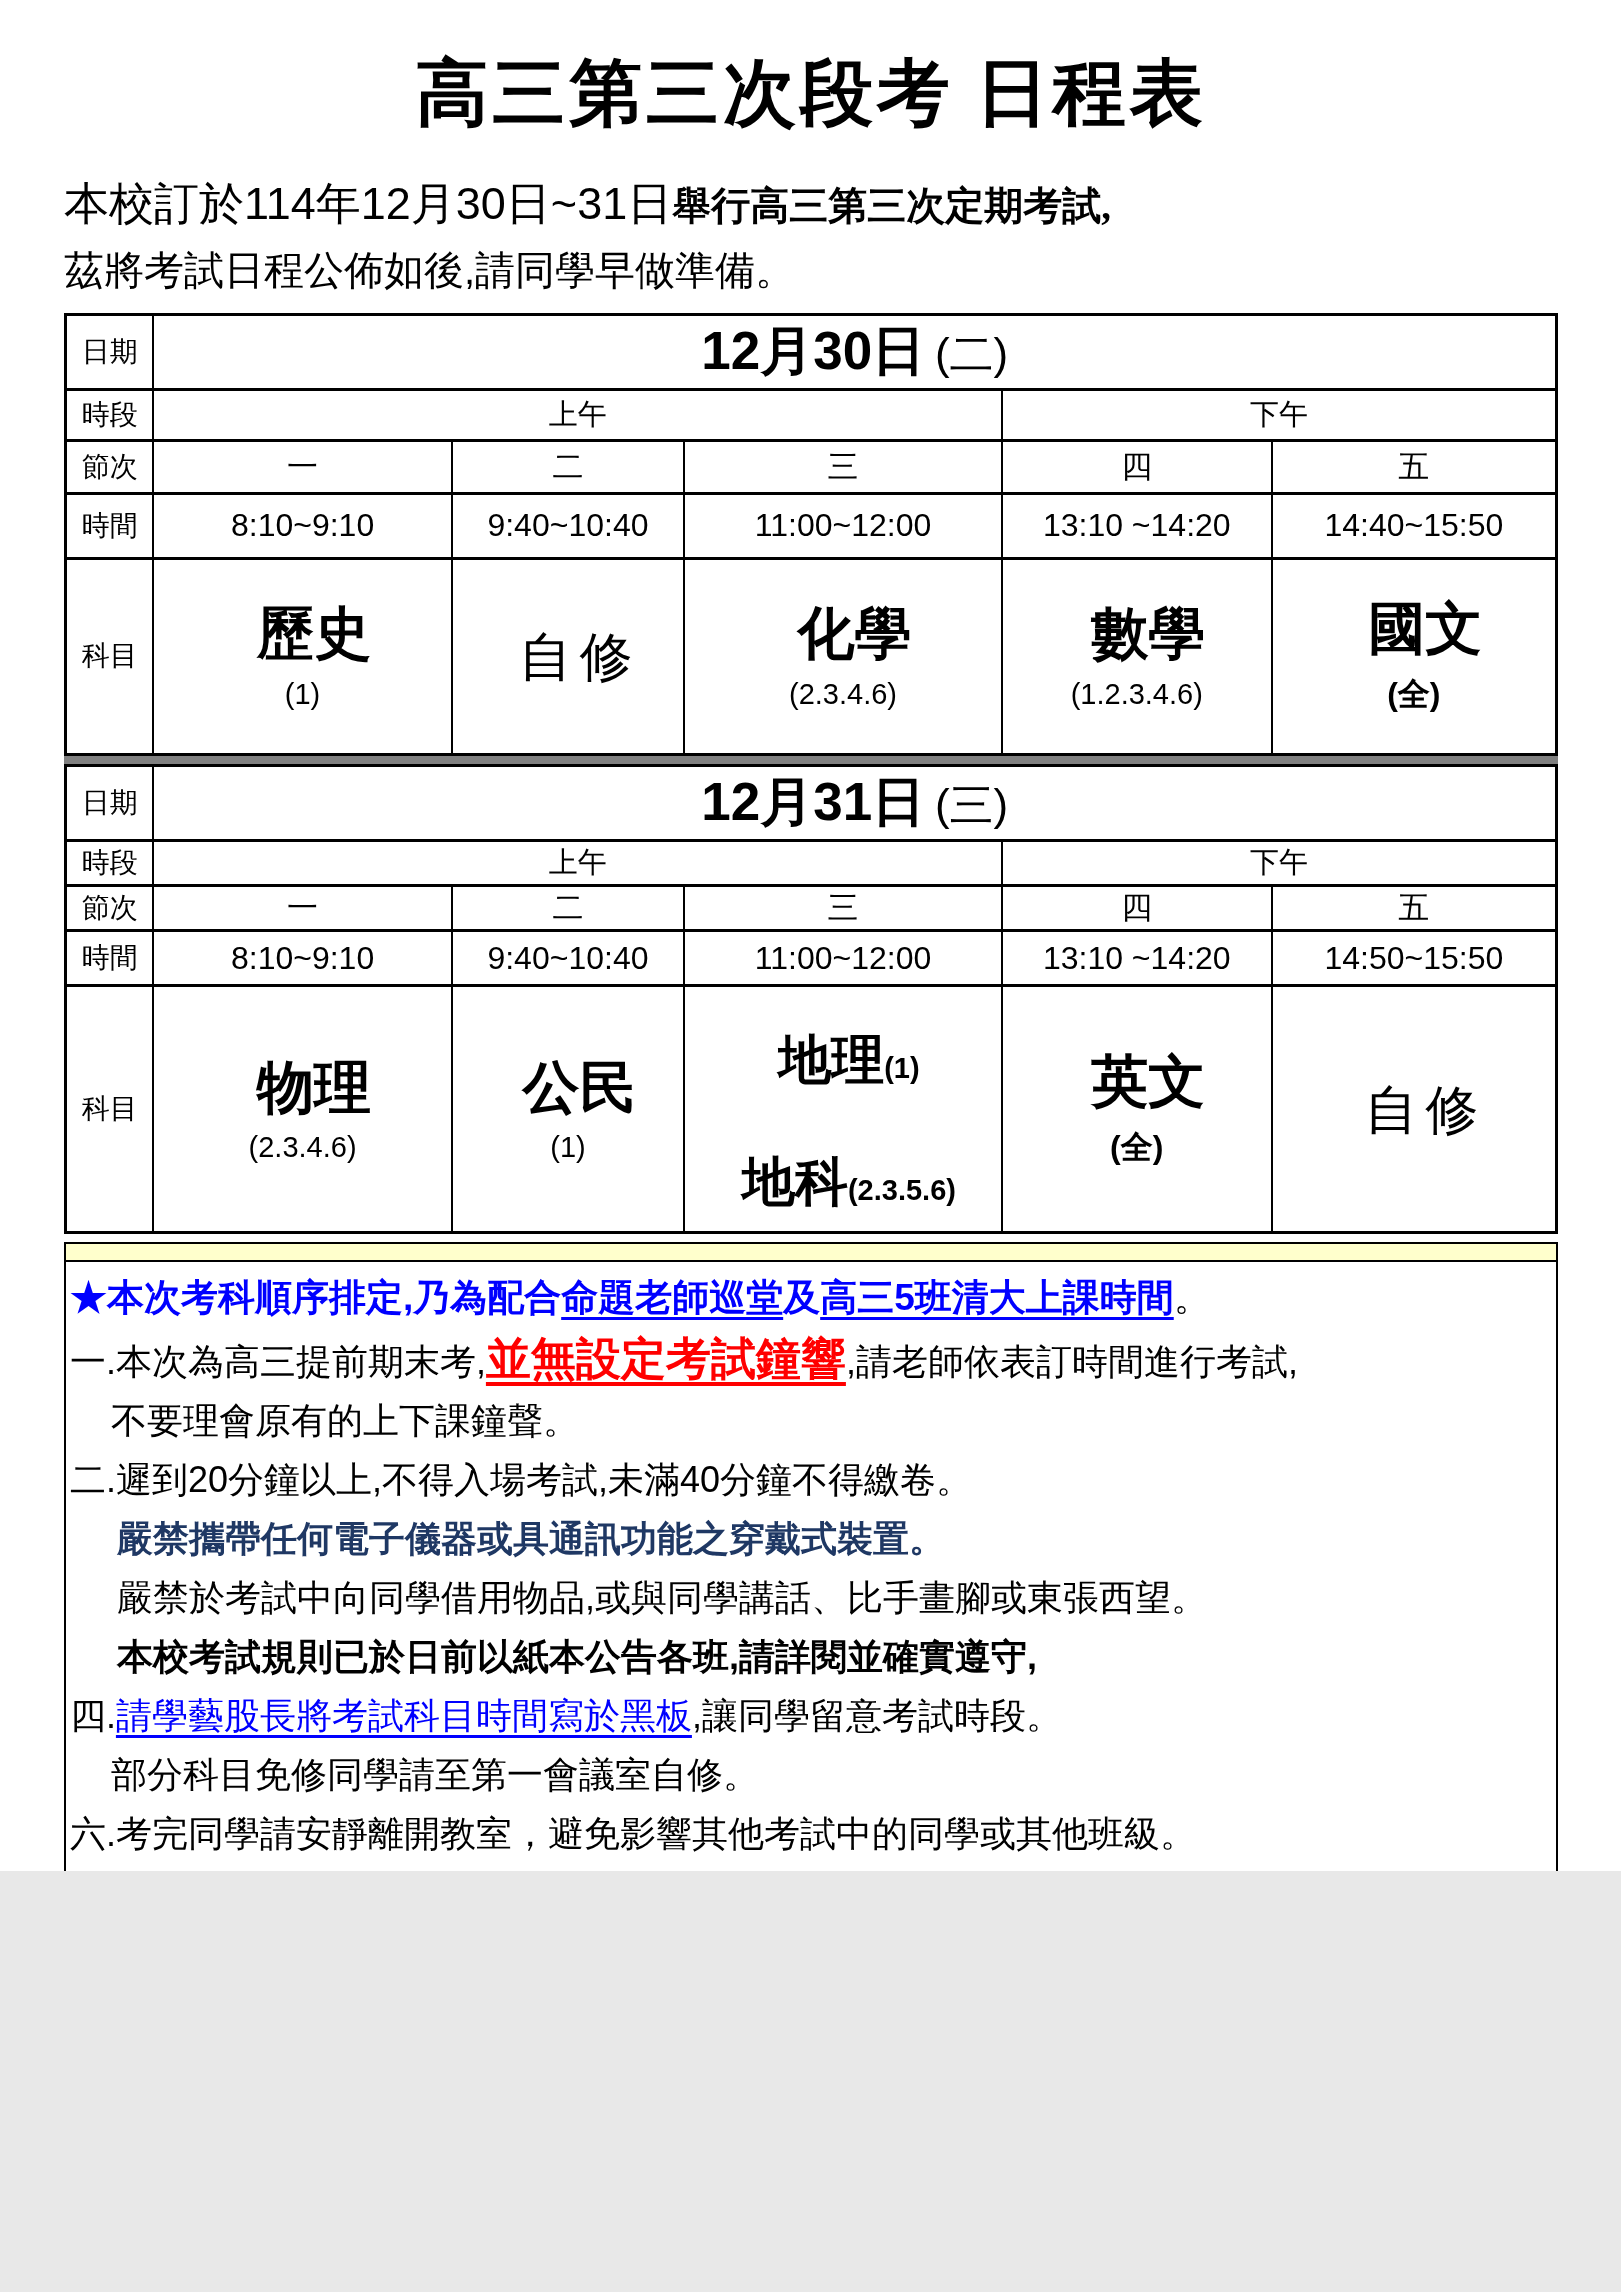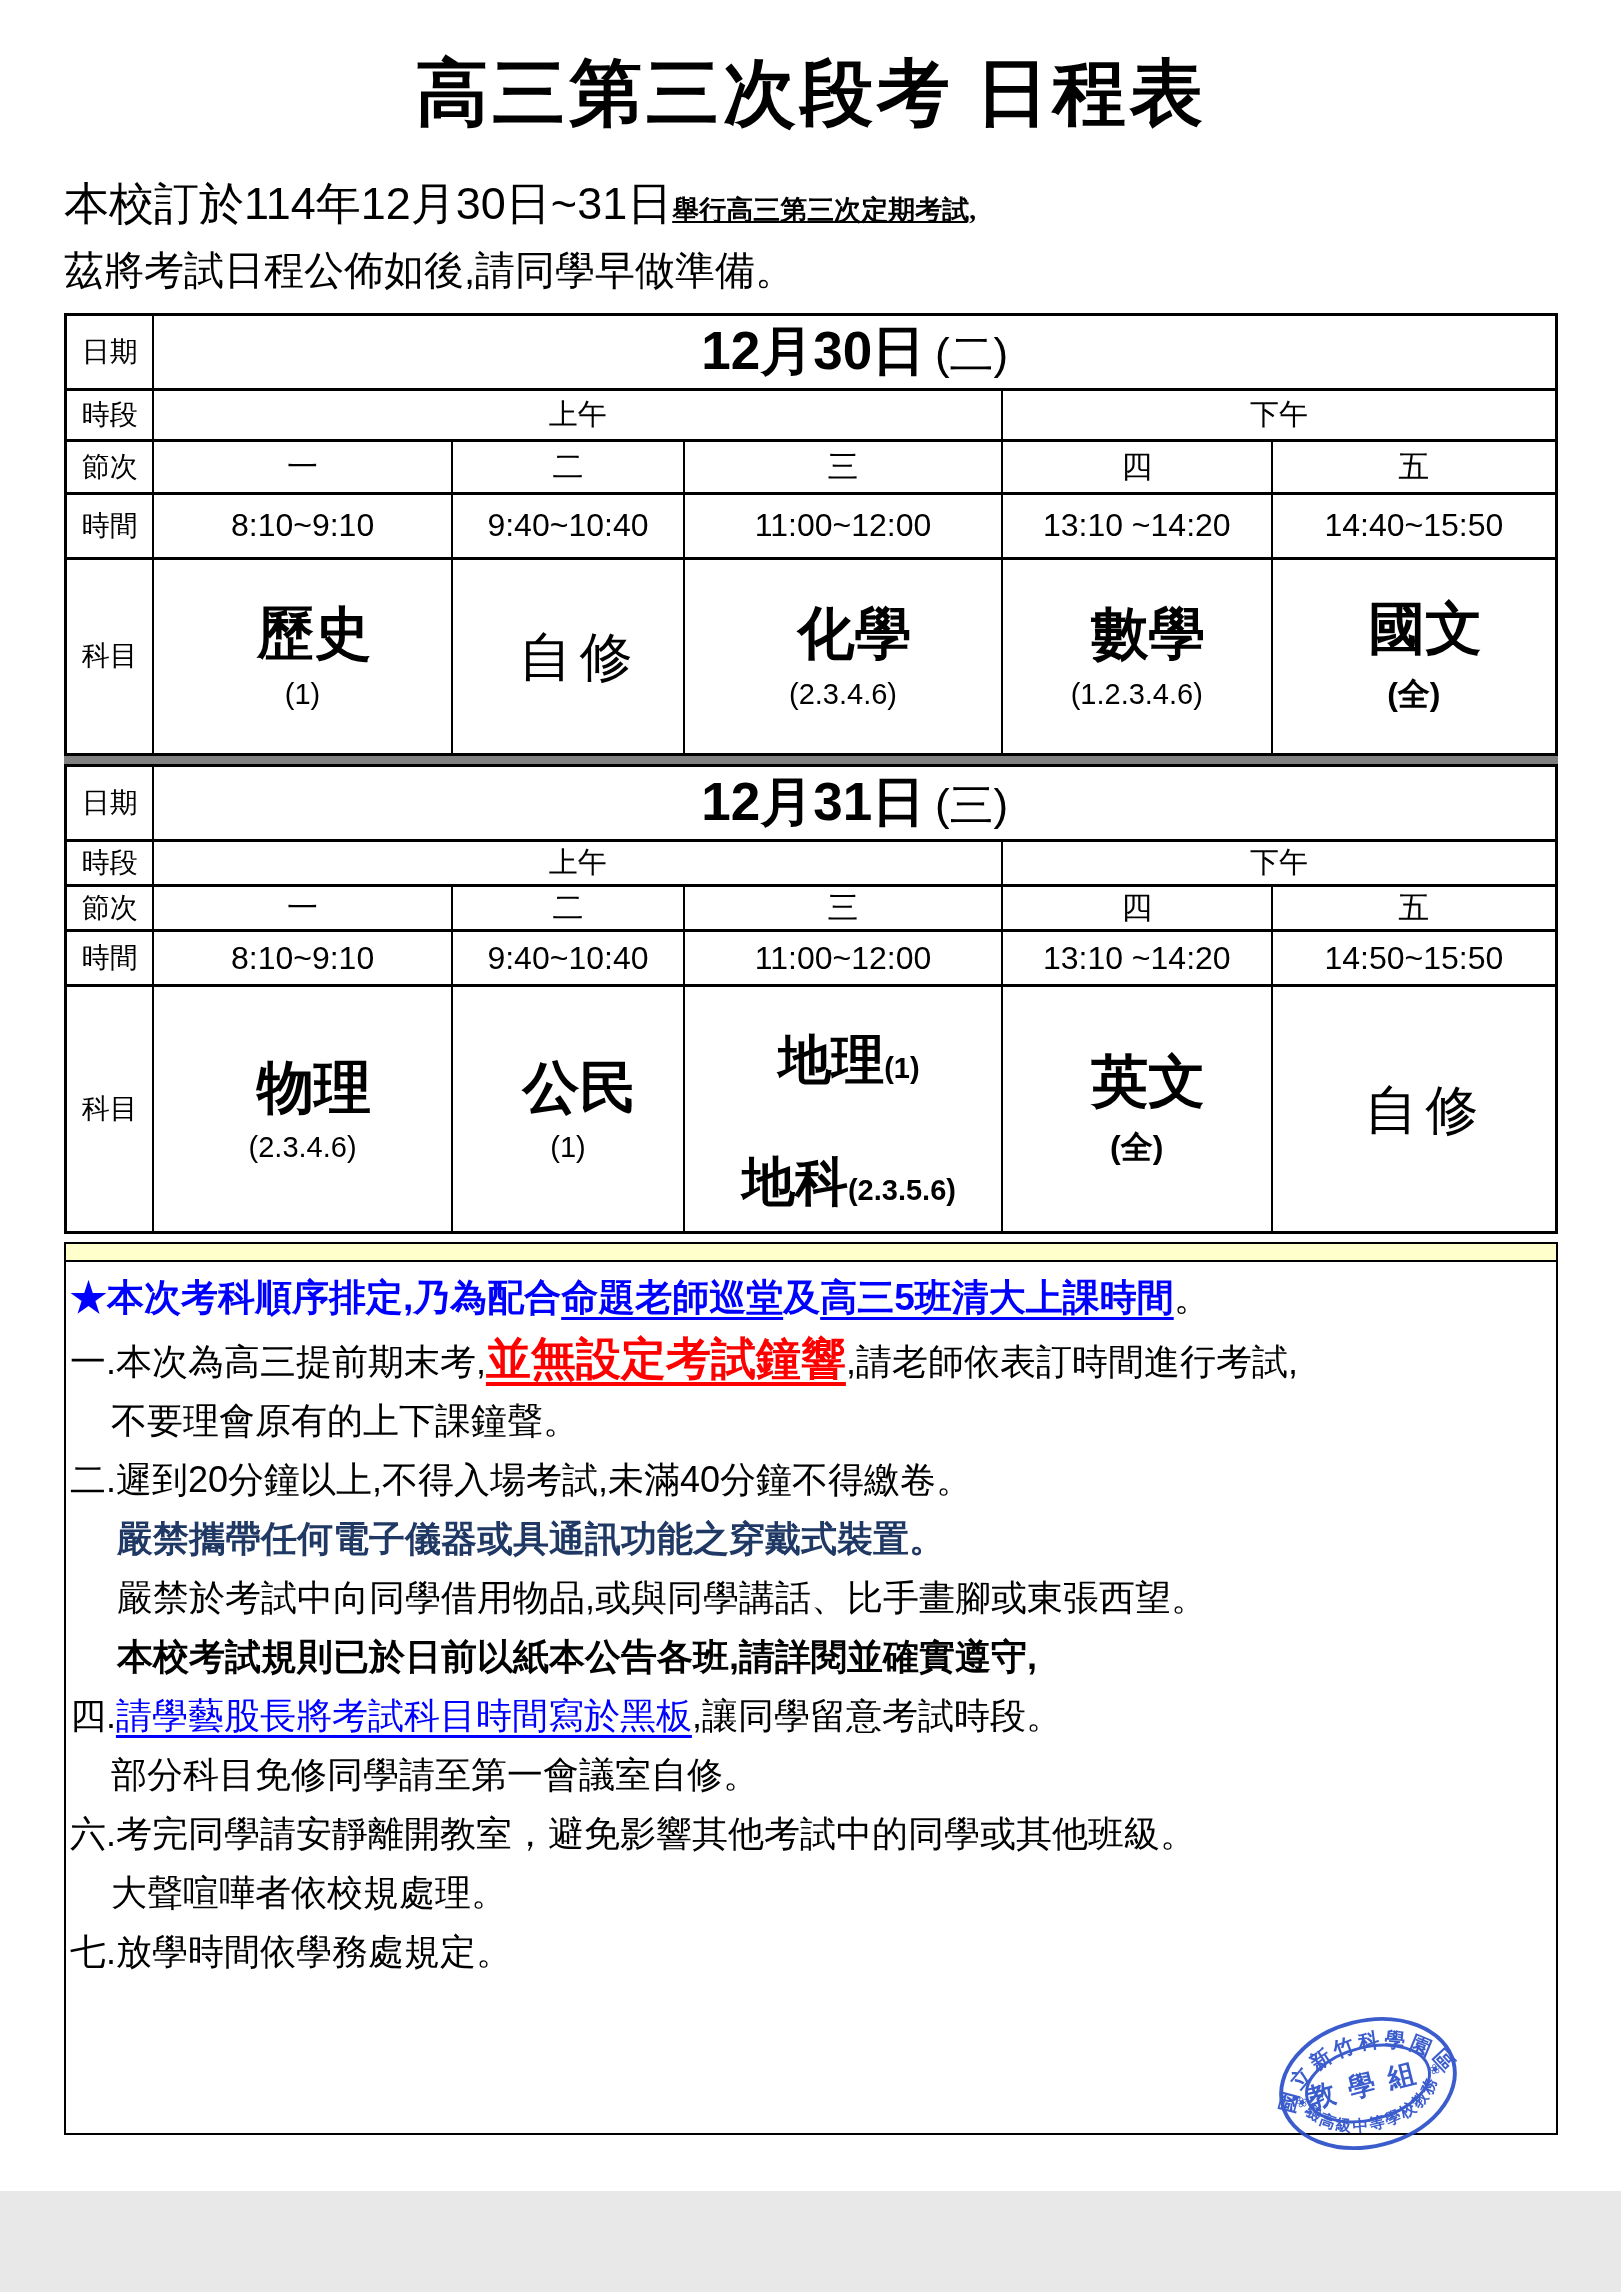--- a/index.html
+++ b/index.html
@@ -1,38 +1,38 @@
 <!DOCTYPE html>
 <html><head>
 <meta charset="utf-8">
 <style>
   * { box-sizing: border-box; margin: 0; padding: 0; }
   body { background: #e8e8e8; font-family: "Liberation Sans", sans-serif; }
   .page {
     position: relative;
-    width: 1621px; height: 2191px;
+    width: 1621px; height: 1871px;
     margin: 0 auto;
     background: #ffffff;
     color: #000;
     overflow: hidden;
   }
   .content { padding: 0 63px 0 64px; }
 
   
   .doc-title {
     margin-top: 45px;
     text-align: center;
     font-family: "Liberation Serif", serif;
     font-weight: 700;
     font-size: 73px;
     letter-spacing: 3.9px;
   }
   .intro { margin-top: 31px; line-height: 57px; }
   .intro-line1 .big { font-size: 45px; }
-  .intro-line1 .rest { font-size: 27px; font-family: "Liberation Serif", serif; font-weight: 600; text-decoration: underline; }
+  .intro-line1 .rest { font-size: 39px; font-family: "Liberation Serif", serif; font-weight: 600; }
   .intro-line2 { font-size: 40px; }
 
   
   table.sched {
     width: 100%;
     border-collapse: collapse;
     table-layout: fixed;
     margin-top: 13.7px;
   }
   table.sched td {

